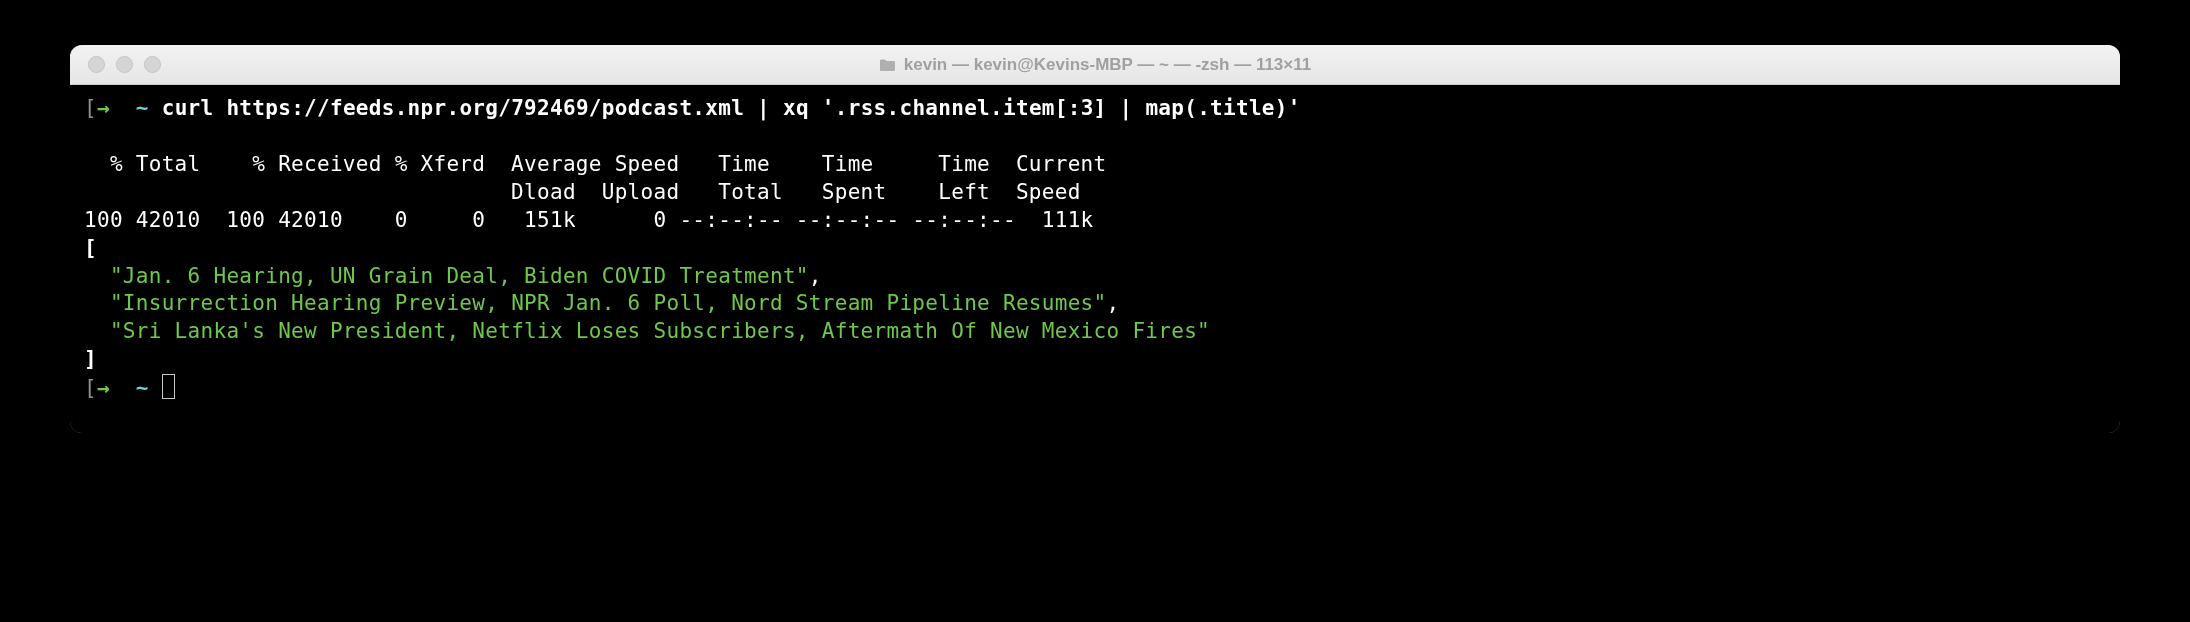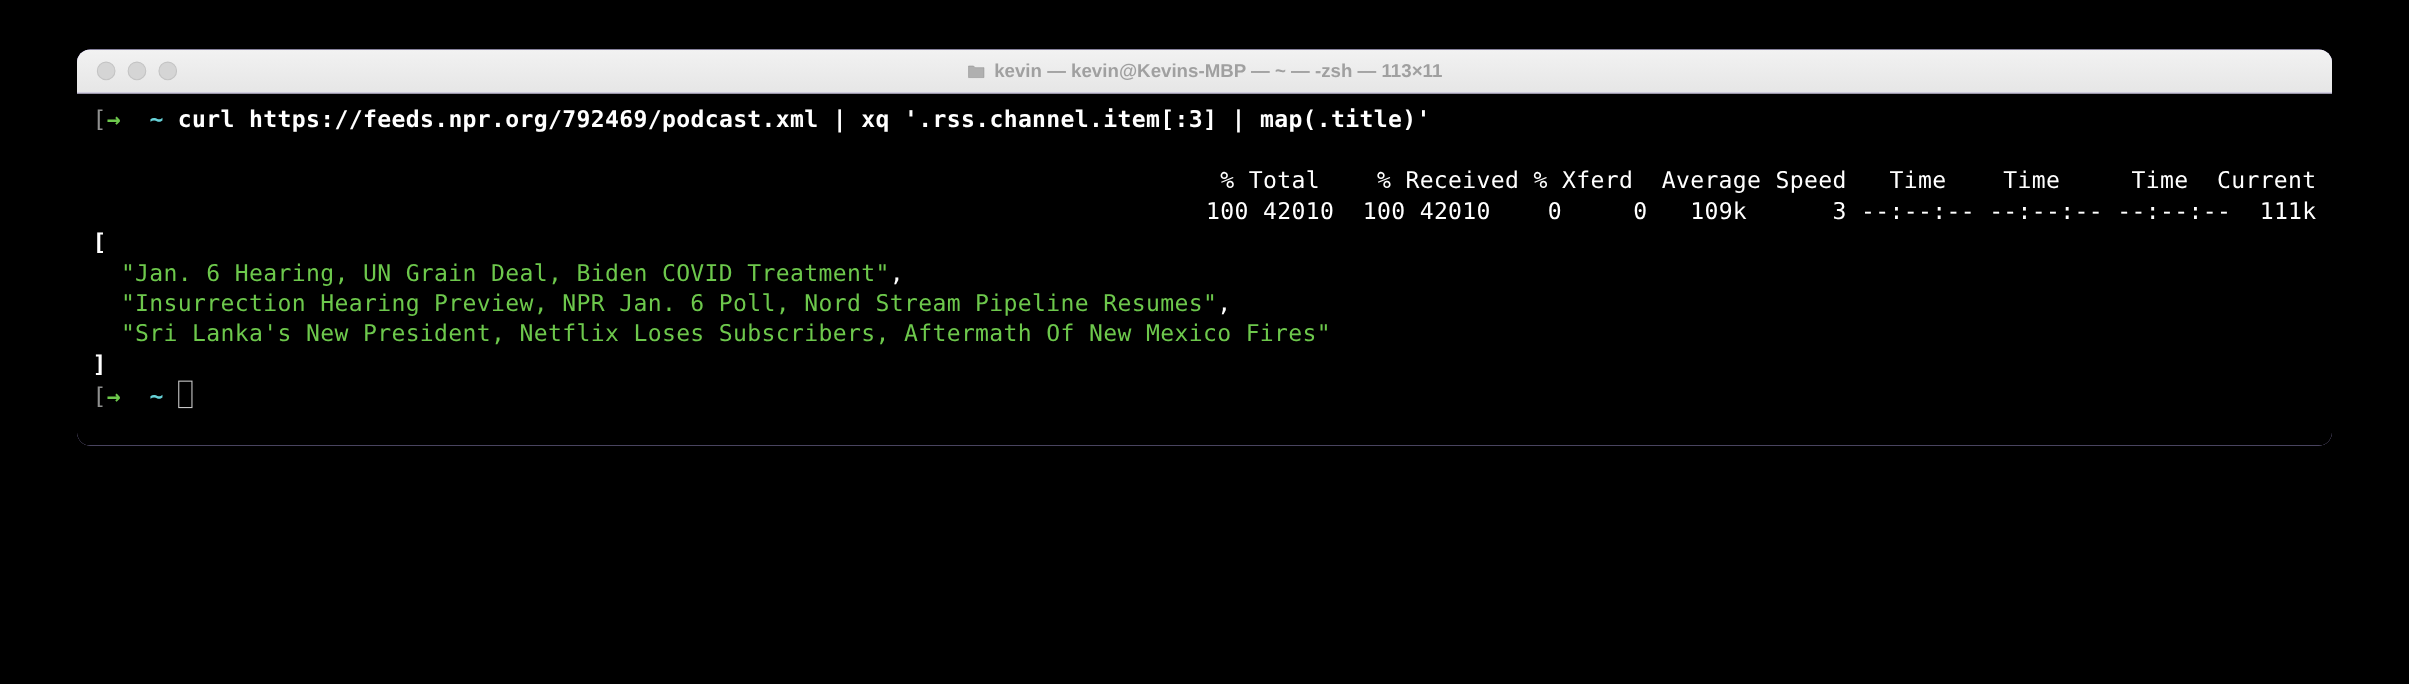--- a/index.html
+++ b/index.html
@@ -11,21 +11,21 @@
     body {
       background: #000000;
       width: 2190px;
       height: 622px;
       padding: 45px 70px;
       font-family: "SF Mono", "Menlo", "Monaco", "Consolas", monospace;
     }
 
     .terminal-window {
       width: 100%;
-      background: #c4b5fd;
+      background: #14b8a6;
       border-radius: 12px;
       overflow: hidden;
       box-shadow: 0 20px 60px rgba(0,0,0,0.9);
     }
 
     .titlebar {
       height: 40px;
       background: linear-gradient(180deg, #f2f2f2 0%, #e6e6e6 100%);
       display: flex;
       align-items: center;
@@ -96,21 +96,20 @@
       font-weight: bold;
     }
 
     .command {
       color: #ffffff;
       font-weight: bold;
     }
 
     .transfer {
       color: #ffffff;
-      text-align: right;
     }
 
     .json-bracket {
       color: #ffffff;
       font-weight: bold;
     }
 
     .json-string {
       color: #6dc84c;
     }
@@ -145,21 +144,22 @@
         </svg>
       </span>
       <span>kevin — kevin@Kevins-MBP — ~ — -zsh — 113×11</span>
     </div>
   </div>
 
   <div class="terminal-body">
     <div class="line"><span class="bracket">[</span><span class="arrow-green">→</span>  <span class="tilde">~</span> <span class="command">curl https://feeds.npr.org/792469/podcast.xml | xq '.rss.channel.item[:3] | map(.title)'</span></div>
     <div class="line"> </div>
     <div class="line transfer">  % Total    % Received % Xferd  Average Speed   Time    Time     Time  Current</div>
-    <div class="line transfer">100 42010  100 42010    0     0   109k      3 --:--:-- --:--:-- --:--:--  111k</div>
+    <div class="line transfer">                                 Dload  Upload   Total   Spent    Left  Speed</div>
+    <div class="line transfer">100 42010  100 42010    0     0   151k      0 --:--:-- --:--:-- --:--:--  111k</div>
     <div class="line"><span class="json-bracket">[</span></div>
     <div class="line">  <span class="json-string">"Jan. 6 Hearing, UN Grain Deal, Biden COVID Treatment"</span><span class="json-comma">,</span></div>
     <div class="line">  <span class="json-string">"Insurrection Hearing Preview, NPR Jan. 6 Poll, Nord Stream Pipeline Resumes"</span><span class="json-comma">,</span></div>
     <div class="line">  <span class="json-string">"Sri Lanka's New President, Netflix Loses Subscribers, Aftermath Of New Mexico Fires"</span></div>
     <div class="line"><span class="json-bracket">]</span></div>
     <div class="line"><span class="bracket">[</span><span class="arrow-green">→</span>  <span class="tilde">~</span> <span class="cursor"></span></div>
   </div>
 </div>
 
 </body></html>

